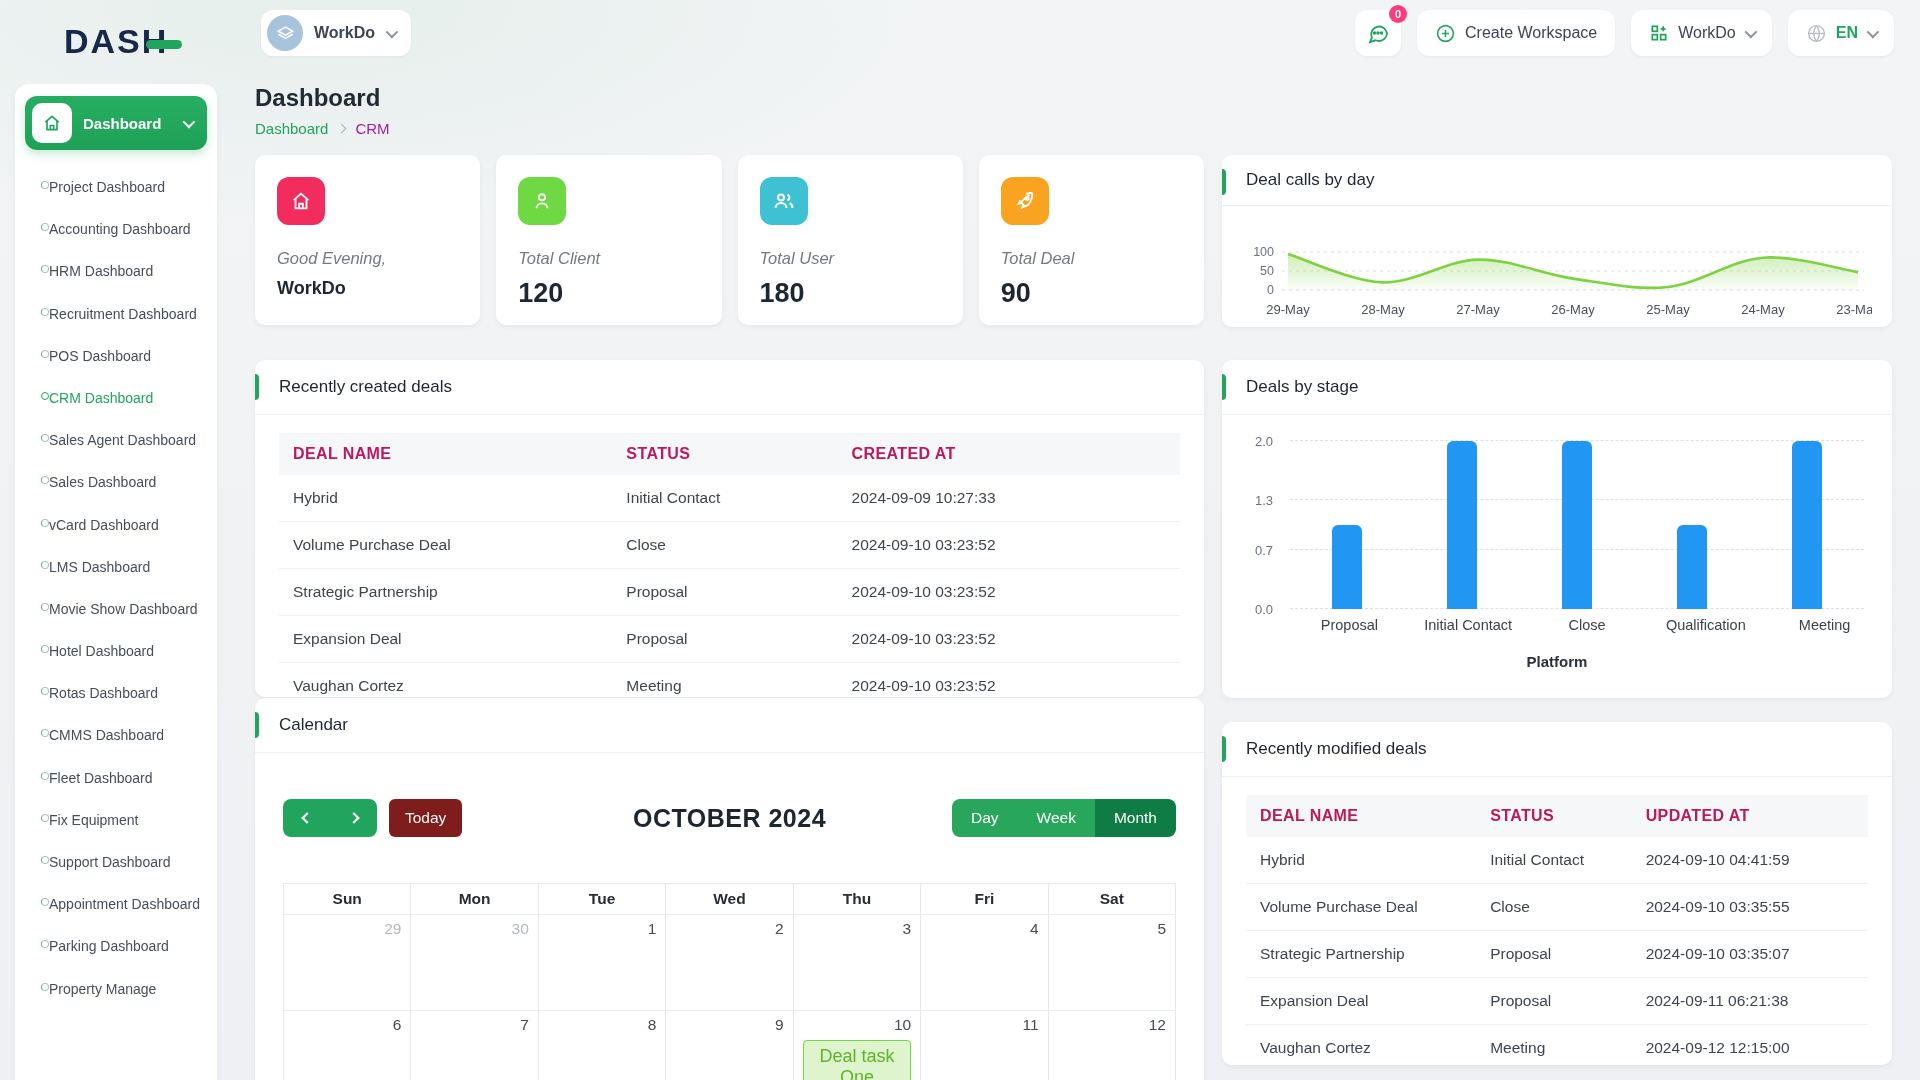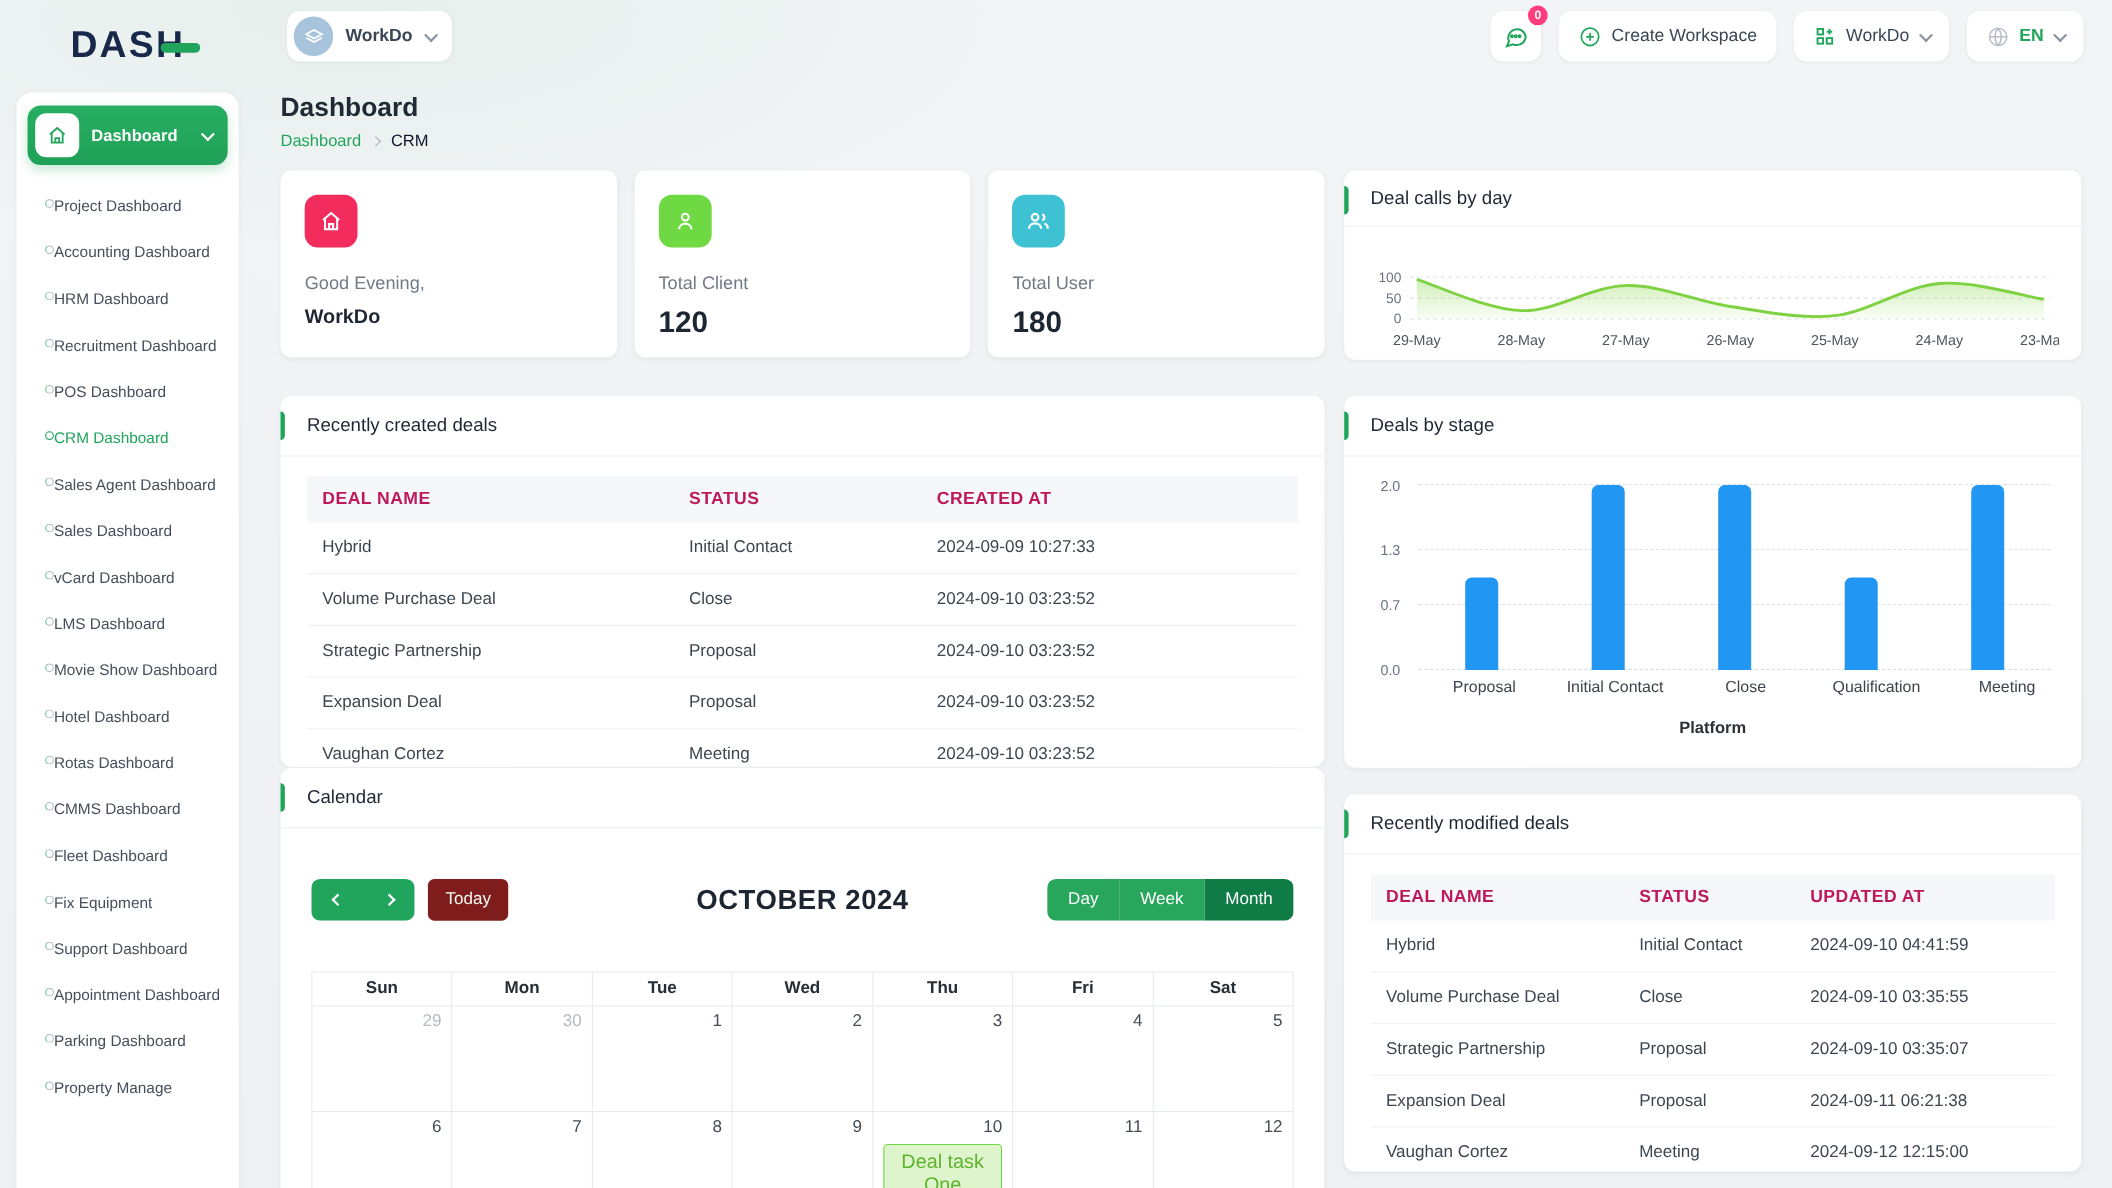--- a/index.html
+++ b/index.html
@@ -55,37 +55,37 @@
   .sb-item.active{ color:#21a55c; }
   .sb-item.active .dot{ border-color:#21a55c; }
 
   
   .page-title{ position:absolute; left:255px; top:84px; font-size:24px; font-weight:700; color:#212b36;}
   .breadcrumb{ position:absolute; left:255px; top:120px; font-size:15px; display:flex; gap:10px;
          align-items:center;}
   .breadcrumb .bc-link{ color:#21a55c; cursor:pointer; }
   .breadcrumb .bc-sep{ width:7px; height:7px; border-right:1.6px solid #aab1ba;
          border-top:1.6px solid #aab1ba; transform:rotate(45deg); }
-  .breadcrumb .bc-cur{ color:#0f172a;text-align:center; }
+  .breadcrumb .bc-cur{ color:#a21caf;text-align:center; }
 
   
   .card{ position:absolute; background:#fff; border-radius:10px;
          box-shadow:0 2px 5px rgba(25,39,62,.05); }
   .card-head{ position:relative; padding:17px 24px; border-bottom:1px solid #edf0f2;
          font-size:17px; font-weight:400; color:#1d2733; }
   .card-head::before{ content:""; position:absolute; left:0; top:14px; width:4px; height:26px;
          background:#21a55c; border-radius:0 4px 4px 0; }
 
   
   .stats-row{ position:absolute; left:255px; top:155px; width:949px; display:flex; gap:16px; }
   .stat-card{ flex:1; background:#fff; border-radius:10px; box-shadow:0 2px 5px rgba(25,39,62,.05);
          padding:22px; height:170px; }
   .stat-ic{ width:48px; height:48px; border-radius:12px; display:flex; align-items:center;
          justify-content:center; }
-  .stat-label{ margin-top:24px; font-size:16.5px; color:#717a86; }
+  .stat-label{ margin-top:24px; font-size:16.5px; color:#717a86;font-style:italic; }
   .stat-value{ margin-top:10px; font-size:27px; font-weight:700; color:#1d2733; }
   .stat-value.txt{ font-size:18px; }
 
   
   .tbl{ margin:18px 24px 0; }
   .t-row{ display:grid; grid-template-columns:37% 25% 38%; }
   .t-head{ background:#f5f7f9; }
   .t-head > div{ padding:12px 14px; font-size:16px; font-weight:700; letter-spacing:.4px;
          color:#be185d; text-transform:uppercase; }
   .t-body .t-row{ border-bottom:1px solid #eef1f3; }
@@ -333,20 +333,31 @@
         <div class="stat-ic" style="background: rgb(62, 193, 211);">
           <svg width="24" height="24" viewBox="0 0 24 24" fill="none" stroke="#fff" stroke-width="2">
             <circle cx="9" cy="8.5" r="3"></circle>
             <path d="M3.5 19c0-3 2.4-5 5.5-5s5.5 2 5.5 5"></path>
             <path d="M15.5 5.7a3 3 0 0 1 0 5.6"></path>
             <path d="M17.5 14.2c2 .7 3 2.3 3 4.8"></path>
           </svg>
         </div>
         <div class="stat-label">Total User</div>
         <div class="stat-value">180</div>
+      </div>
+      <div class="stat-card">
+        <div class="stat-ic" style="background: rgb(249, 163, 33);">
+          <svg width="22" height="22" viewBox="0 0 24 24" fill="none" stroke="#fff" stroke-width="2">
+            <path d="M14 4c3-1 6-1 6 0s0 3-1 6c-1 3-4 7-7 8l-4-4c1-3 5-6 8-8z"></path>
+            <circle cx="14.5" cy="9.5" r="1.6"></circle>
+            <path d="M8 14l-3 1 2-4M10 16l-1 3 4-2"></path>
+          </svg>
+        </div>
+        <div class="stat-label">Total Deal</div>
+        <div class="stat-value">90</div>
       </div>
     </div>
 
   <div class="card" id="card-created">
     <div class="card-head">Recently created deals</div>
     <div class="tbl" id="tbl-created">
         <div class="t-row t-head">
           <div>Deal Name</div>
           <div>Status</div>
           <div>Created At</div>

